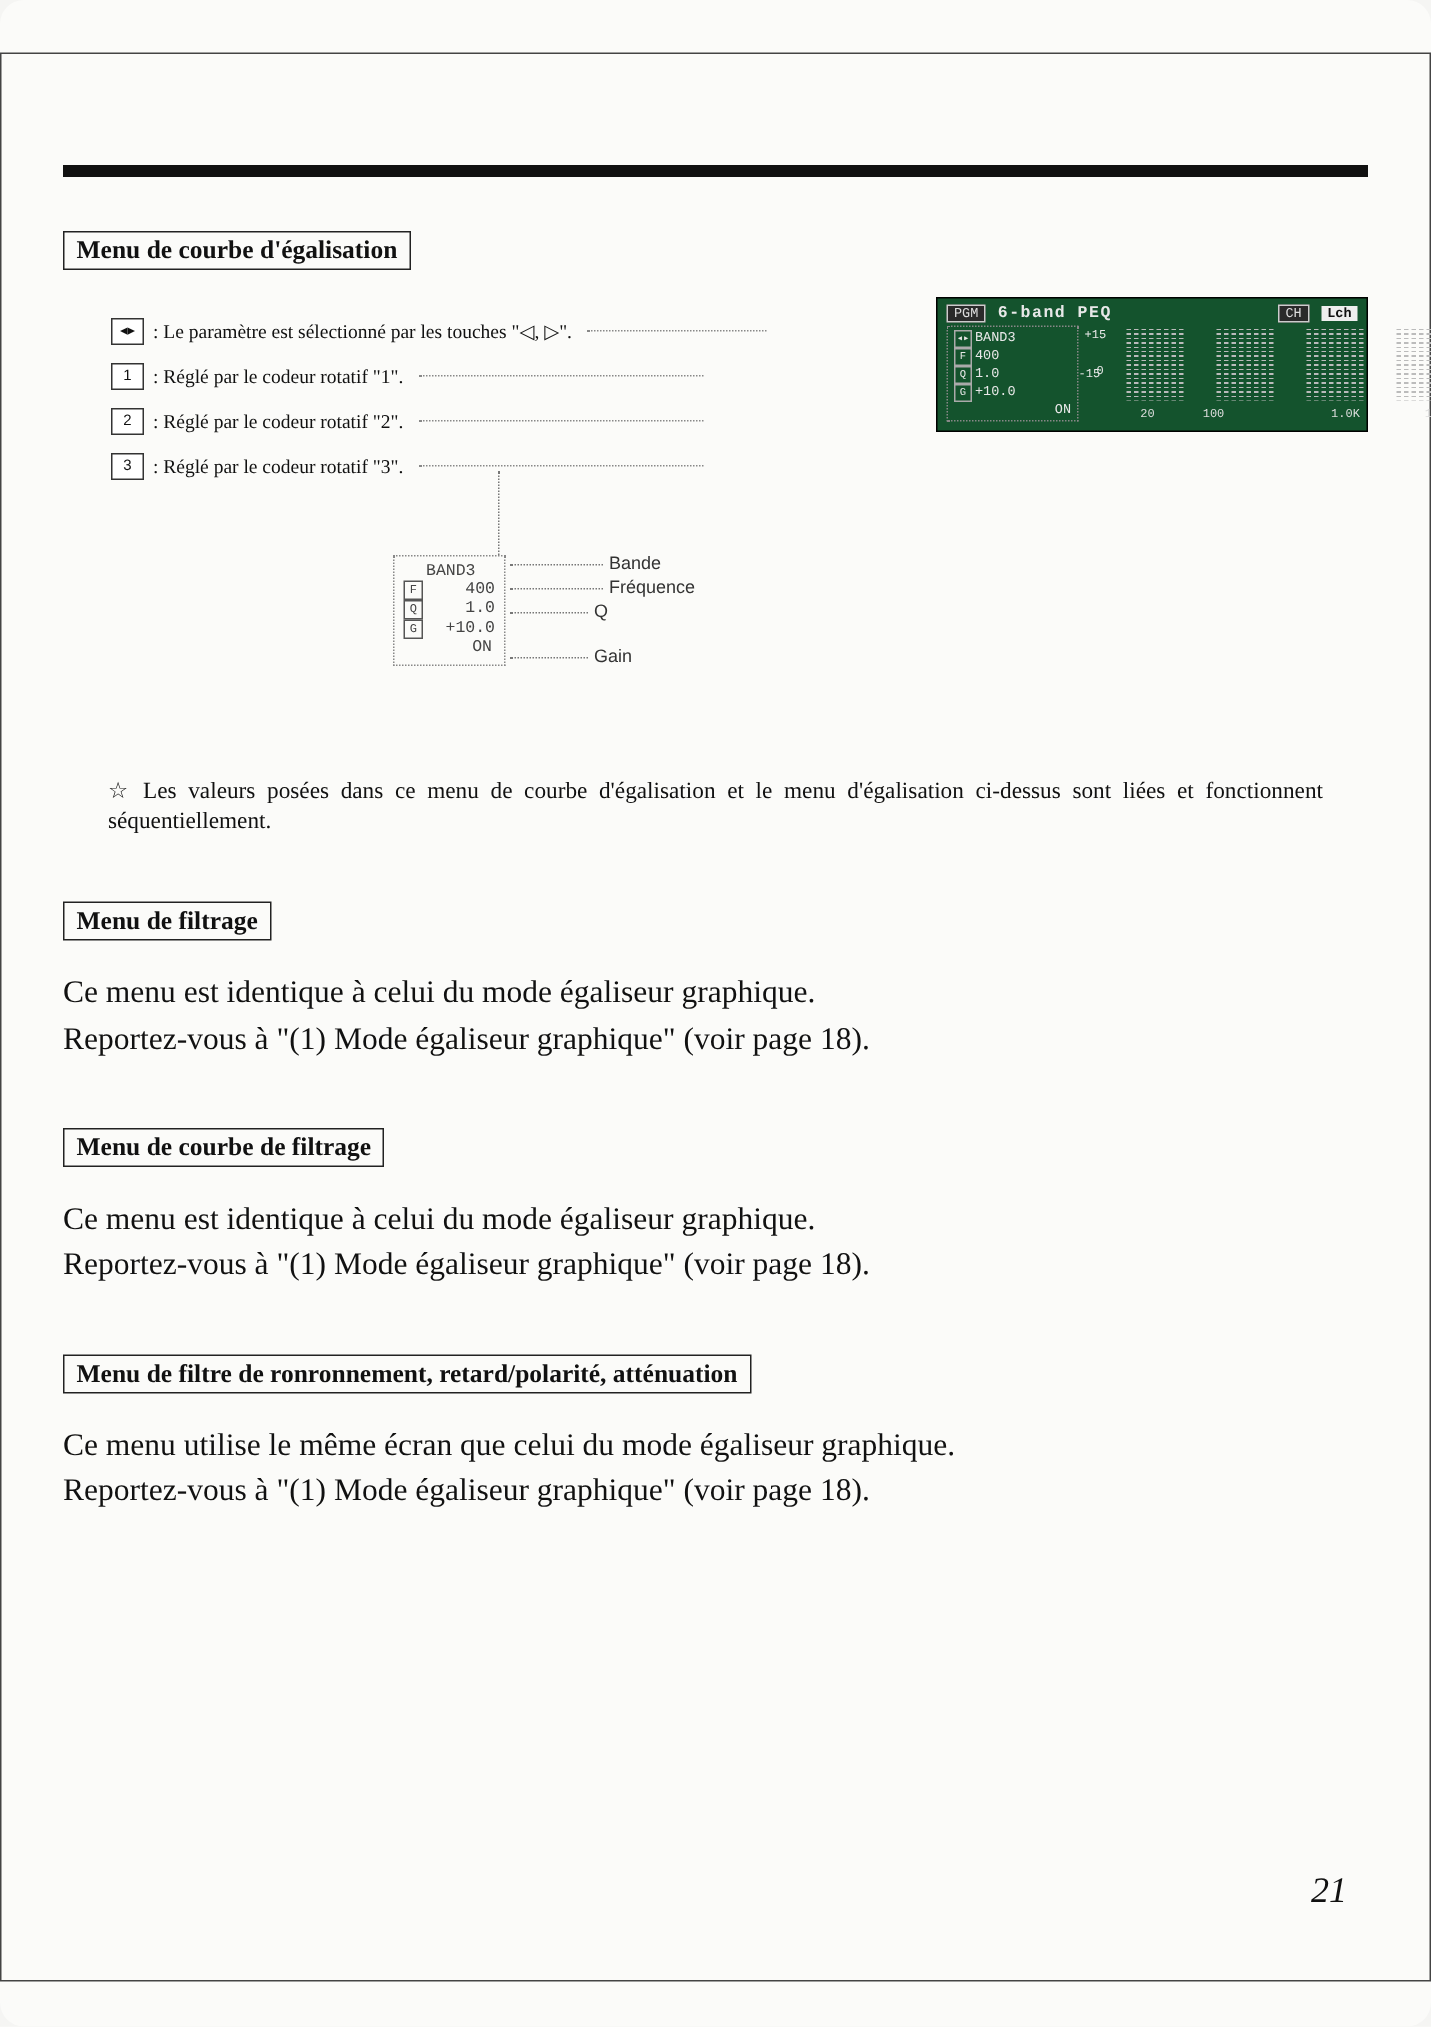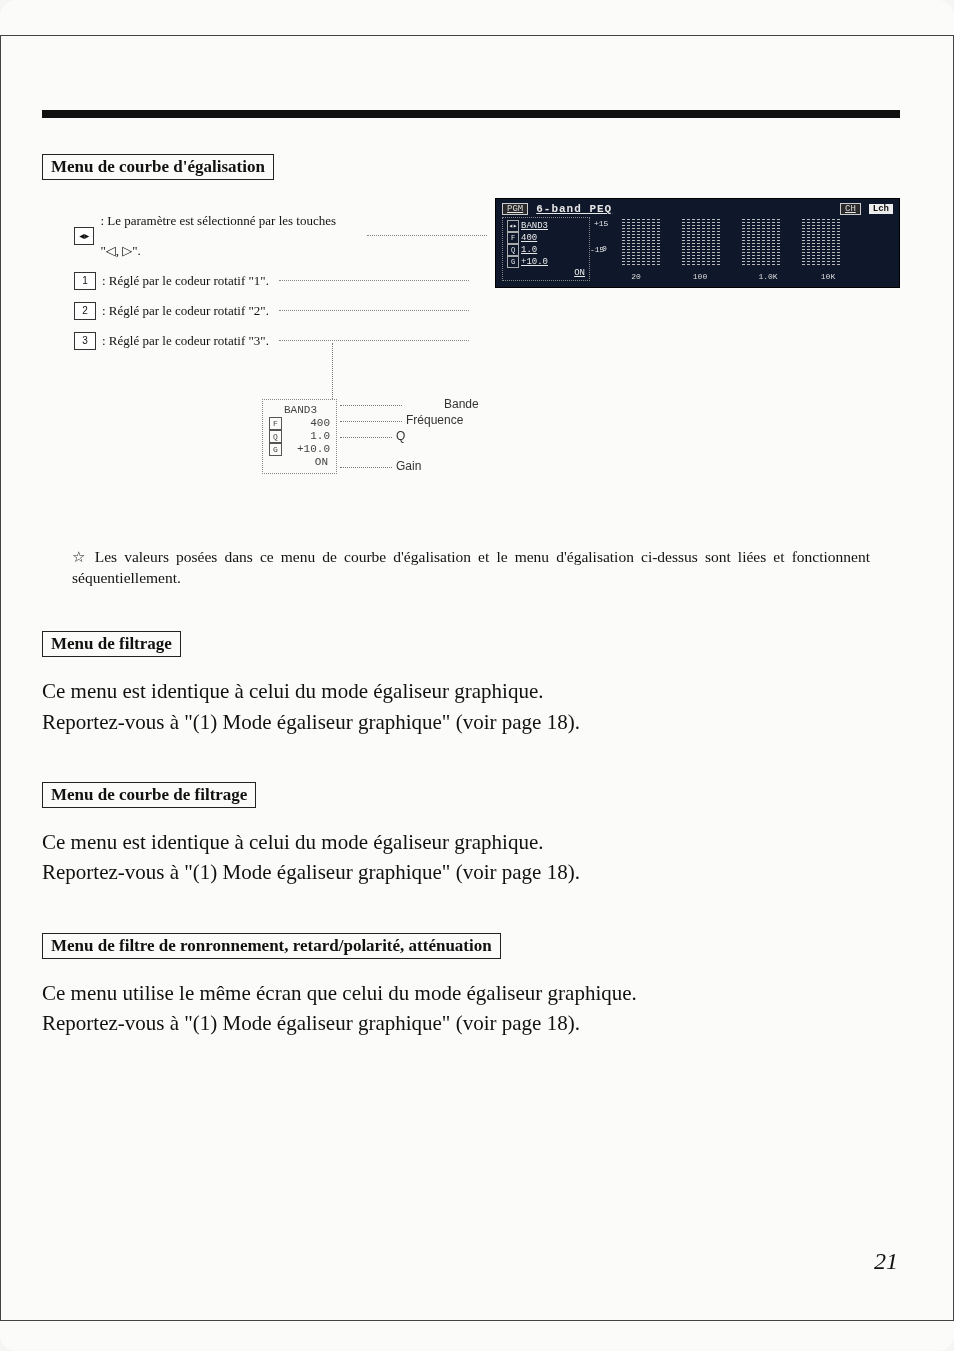--- a/index.html
+++ b/index.html
@@ -6,21 +6,21 @@
     margin: 0;
     padding: 0;
     background: #f5f5f3;
     font-family: "Times New Roman", Times, serif;
     color: #111;
   }
   .page {
     width: 954px;
     height: 1351px;
     box-sizing: border-box;
-    padding: 30px 54px 30px 42px;
+    padding: 30px 42px 30px 42px;
     position: relative;
     background: #fbfbf9;
     border-radius: 16px;
   }
   .scan-frame {
     position: absolute;
     left: 0; right: 0; top: 35px; bottom: 30px;
     border: 1px solid #444;
     pointer-events: none;
   }
@@ -67,31 +67,30 @@
   }
   .two-col {
     display: flex;
     align-items: flex-start;
     gap: 8px;
   }
   .left-col { flex: 1 1 auto; }
   .right-col { flex: 0 0 auto; }
   
   .lcd {
-    width: 405px;
+    width: 288px;
     height: 90px;
-    background: #0f172a;
+    background: #14532d;
     border: 1px solid #000;
     position: relative;
     font-family: "Courier New", monospace;
     color: #e8e8e8;
     font-size: 10px;
     padding: 4px 6px;
     box-sizing: border-box;
-    text-decoration: underline;
   }
   .lcd .titlebar {
     display: flex;
     align-items: center;
     gap: 8px;
     font-size: 11px;
     margin-bottom: 2px;
   }
   .pill-dark {
     display: inline-block;
@@ -316,21 +315,21 @@
               <div class="eq-col"></div>
                 <div class="eq-col"></div>
                 <div class="eq-col"></div>
               <div class="eq-col"></div>
                 <div class="eq-col"></div>
                 <div class="eq-col"></div>
               <div class="eq-col"></div>
                 <div class="eq-col"></div>
             </div>
             <span class="eq-axis-label" style="left:40px;">20</span>
-            <span class="eq-axis-label" style="left:104px;">100</span>
+            <span class="eq-axis-label" style="left:84px;">100</span>
             <span class="eq-axis-label" style="left:172px;margin-top:28px;">1.0K</span>
             <span class="eq-axis-label" style="left:232px;">10K</span>
           </div>
         </div>
       </div>
     </div>
   </div>
 
   
   <div class="callout">
@@ -352,21 +351,21 @@
           <span class="param-key">G</span>
           <span style="text-align:right; width:44px; display:inline-block;">+10.0</span>
         </div>
       <div class="param-row">
           <span style="width:15px;"></span>
           <span style="text-align:right; width:44px; display:inline-block;">ON</span>
         </div>
     </div>
 
     <div class="lead" style="left:78px; top:24px; width:62px;"></div>
-    <span class="lbl" style="left:144px; top:16px;margin-left:38px;">Bande</span>
+    <span class="lbl" style="left:144px; top:16px;">Bande</span>
 
     <div class="lead" style="left:78px; top:40px; width:62px;"></div>
     <span class="lbl" style="left:144px; top:32px;">Fréquence</span>
 
     <div class="lead" style="left:78px; top:56px; width:52px;"></div>
     <span class="lbl" style="left:134px; top:48px;">Q</span>
 
     <div class="lead" style="left:78px; top:86px; width:52px;"></div>
     <span class="lbl" style="left:134px; top:78px;">Gain</span>
   </div>

